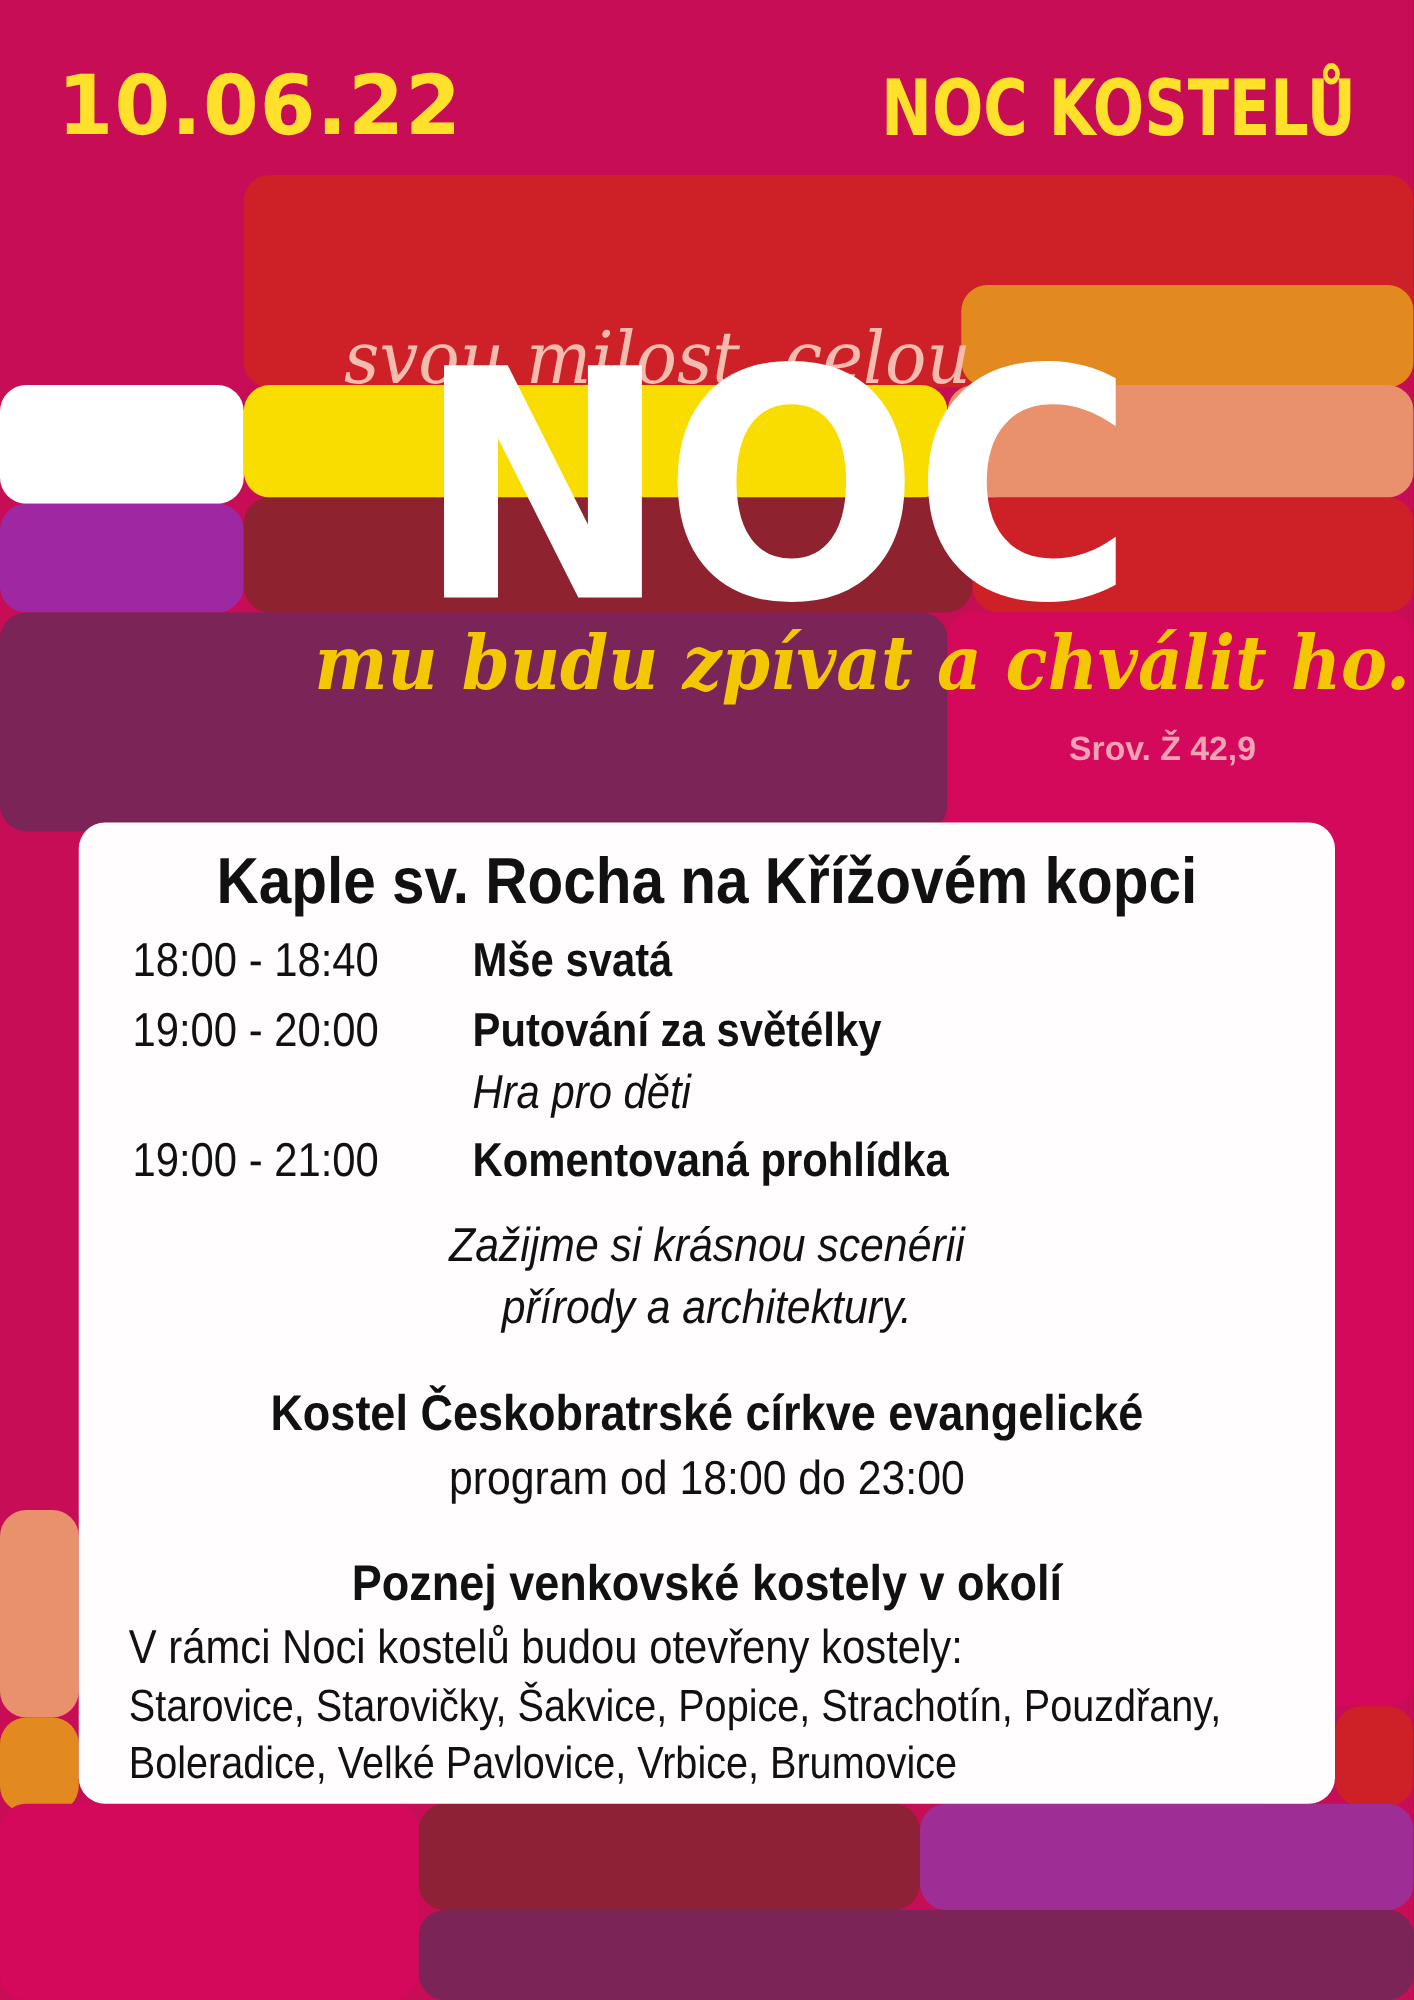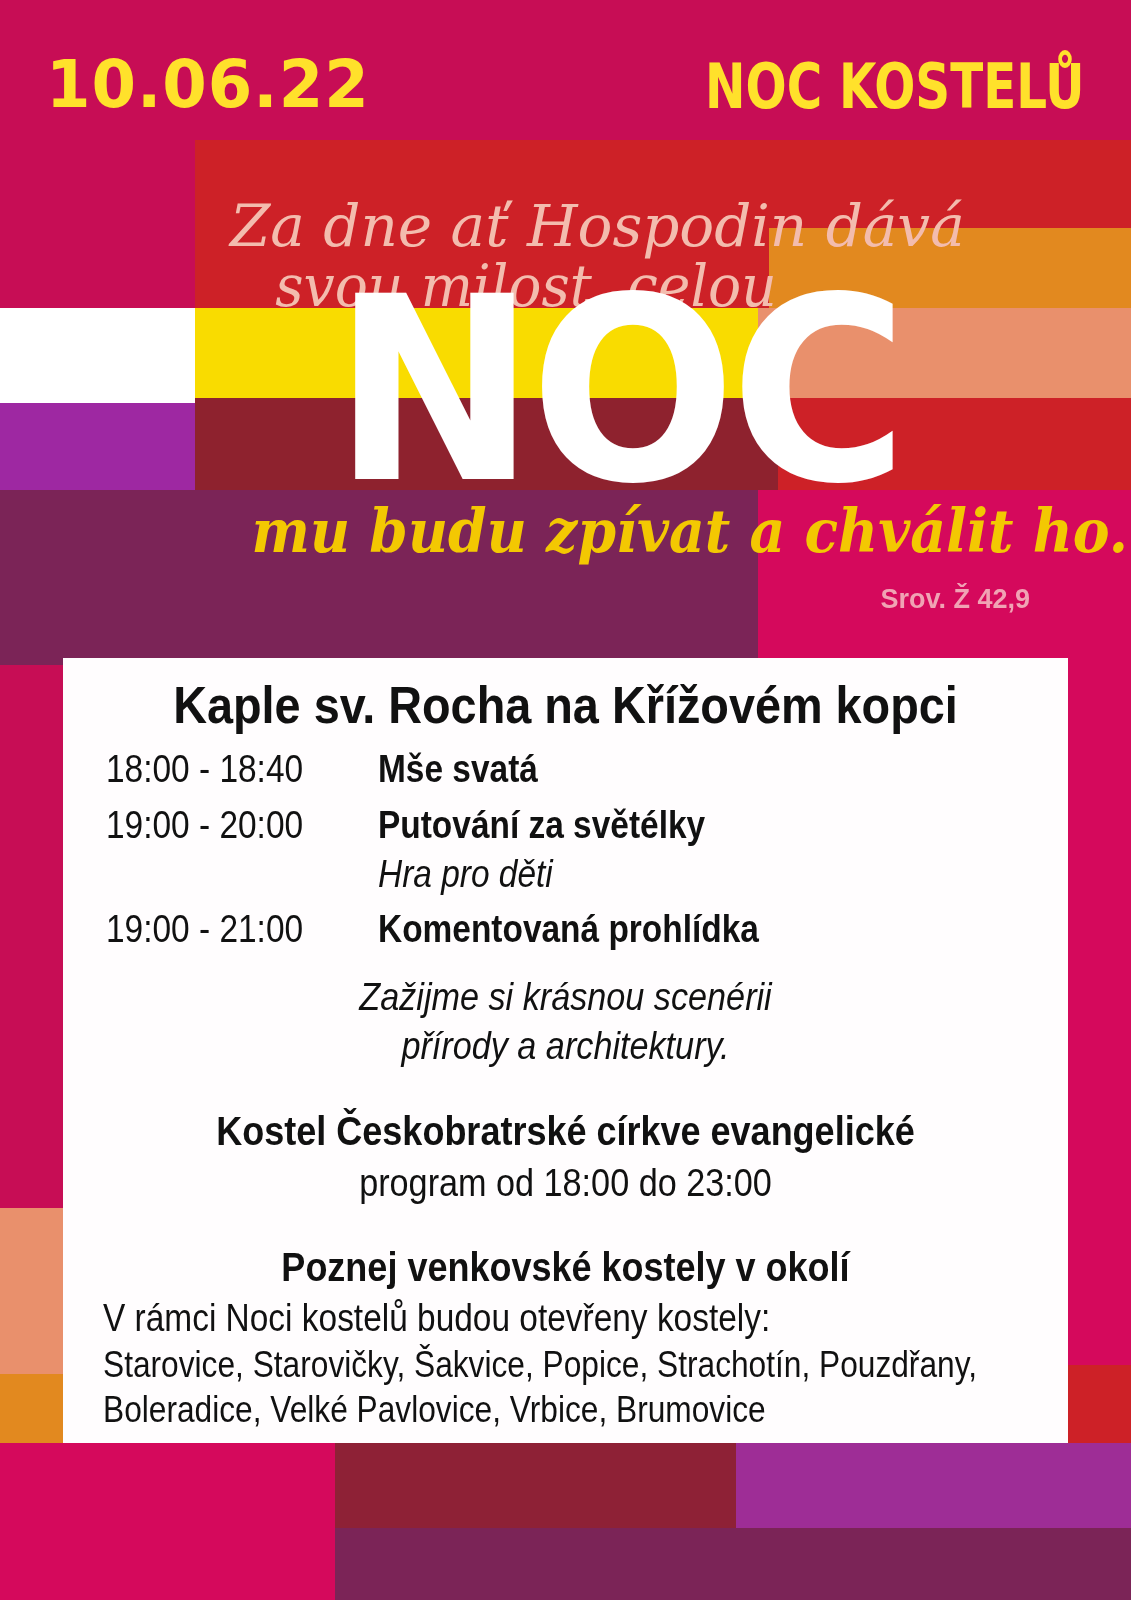--- a/index.html
+++ b/index.html
@@ -1,42 +1,42 @@
 <!DOCTYPE html>
 <html><head>
 <meta charset="utf-8">
 <style>
   html,body { margin:0; padding:0; background:#444; }
   .poster {
     position:relative; width:1131px; height:1600px; overflow:hidden;
     font-family:"Liberation Sans", sans-serif;
     -webkit-font-smoothing:antialiased;
   }
-  .blk { position:absolute; }
+  .blk { position:absolute;border-radius:21px; }
   .txt { position:absolute; white-space:nowrap; }
   .condL { transform:scaleX(0.88); transform-origin:0 50%; }
   .condC { transform:scaleX(0.90); transform-origin:50% 50%; }
   
   .hdr-date { left:46px; top:50px; font-family:"DejaVu Sans",sans-serif; font-weight:bold;
               font-size:66px; line-height:70px; letter-spacing:1px; transform:scaleX(0.97); transform-origin:0 50%; }
   .hdr-brand { right:46px; top:54px; font-family:"DejaVu Sans",sans-serif; font-weight:bold;
                font-size:62px; line-height:66px; transform:scaleX(0.78); transform-origin:100% 50%; }
   
   .quote1 { left:230px; top:193px; width:710px; text-align:center;
             font-family:"DejaVu Serif",serif; font-style:italic; font-size:58px; line-height:66px; }
   .quote2 { left:230px; top:253px; width:592px; text-align:center;
             font-family:"DejaVu Serif",serif; font-style:italic; font-size:58px; line-height:66px;
             transform:scaleX(0.95); transform-origin:50% 50%; }
   .bignoc { left:333px; top:263px; font-family:"DejaVu Sans",sans-serif; font-weight:bold;
             font-size:255px; line-height:255px; letter-spacing:-6px; color:#ffffff;
             transform:scaleX(0.95); transform-origin:0 0; }
   .quote3 { left:220px; top:495px; width:790px; text-align:center;
             font-family:"DejaVu Serif",serif; font-style:italic; font-weight:600;
             font-size:60px; line-height:72px; transform:scaleX(0.92); transform-origin:50% 50%; }
-  .refline { left:830px; top:583px; width:200px; text-align:right;
+  .refline { left:830px; top:583px; width:200px; text-align:center;
              font-weight:bold; font-size:27px; line-height:32px; }
   
   .wbox { left:63px; top:658px; width:1005px; height:785px; background:#fffdfe; }
   .wb-txt { position:absolute; color:#111111; white-space:nowrap; }
   .wb-title { left:0; top:18px; width:1005px; text-align:center; font-weight:bold;
               font-size:52px; line-height:58px; transform:scaleX(0.90); transform-origin:50% 50%; }
   .sched-time { left:43px; font-size:38px; line-height:46px; }
   .sched-act  { left:315px; font-size:38px; line-height:46px; font-weight:bold; }
   .sched-note { left:315px; font-size:38px; line-height:46px; font-style:italic; }
   .ctrline { left:0; width:1005px; text-align:center; }
@@ -67,21 +67,20 @@
   <div class="blk" style="left: 0px; top: 1208px; width: 63px; height: 166px; background-color: rgb(233, 144, 108);"></div>
   <div class="blk" style="left: 0px; top: 1374px; width: 63px; height: 76px; background-color: rgb(226, 137, 31);"></div>
   <div class="blk" style="left: 0px; top: 1443px; width: 335px; height: 157px; background-color: rgb(213, 9, 92);"></div>
   <div class="blk" style="left: 335px; top: 1443px; width: 401px; height: 85px; background-color: rgb(142, 33, 54);"></div>
   <div class="blk" style="left: 736px; top: 1443px; width: 395px; height: 85px; background-color: rgb(158, 45, 150);"></div>
   <div class="blk" style="left: 335px; top: 1528px; width: 796px; height: 72px; background-color: rgb(123, 36, 87);"></div>
 
   <div class="txt hdr-date" style="color: rgb(255, 225, 43);">10.06.22</div>
   <div class="txt hdr-brand" style="color: rgb(255, 225, 43);">NOC KOSTELŮ</div>
 
-  <div class="txt quote1" style="color: rgb(243, 188, 174);">Za dne ať Hospodin dává</div>
   <div class="txt quote2" style="color: rgb(243, 188, 174);">svou milost, celou</div>
   <div class="txt bignoc" style="color: rgb(255, 255, 255);">NOC</div>
   <div class="txt quote3" style="color: rgb(243, 200, 2);">mu budu zpívat a chválit ho.</div>
   <div class="txt refline" style="color: rgb(240, 163, 180);">Srov. Ž 42,9</div>
 
   <div class="blk wbox">
     <div class="wb-txt wb-title ctrline">Kaple sv. Rocha na Křížovém kopci</div>
 
     <div class="wb-txt sched-time condL" style="top:88px;">18:00 - 18:40</div>
     <div class="wb-txt sched-act  condL" style="top:88px;">Mše svatá</div>

